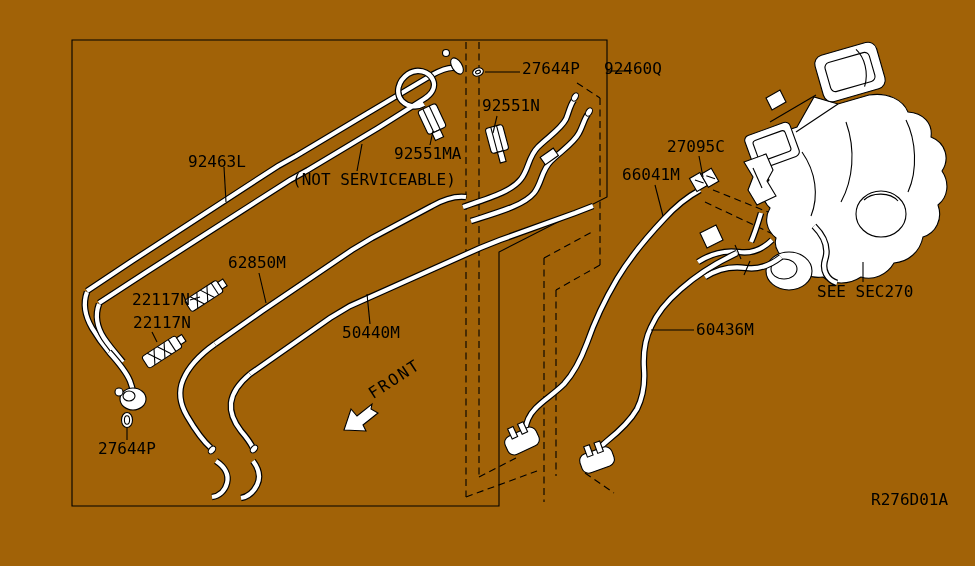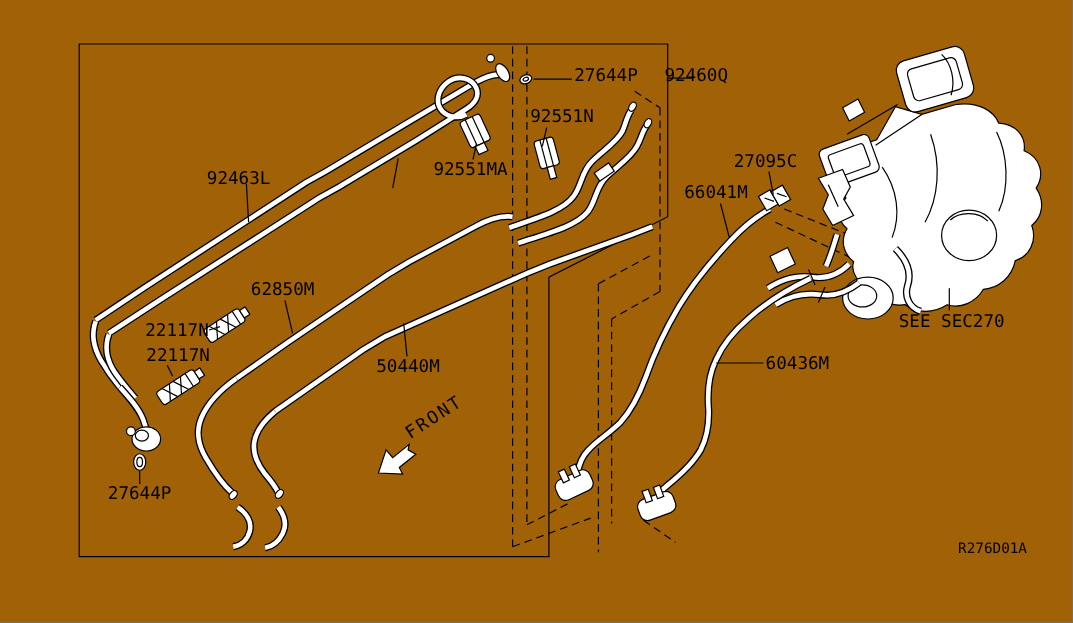--- a/index.html
+++ b/index.html
@@ -6,21 +6,21 @@
   .stage{
     position:relative;width:975px;height:566px;background:#a16207;
     font-family:"DejaVu Sans Mono","Liberation Mono",monospace;
     overflow:hidden;margin:0 auto;
   }
   .stage svg{position:absolute;left:0;top:0;}
   .lbl{
     position:absolute;font-size:16px;line-height:15px;color:#000;
     white-space:pre;letter-spacing:0px;user-select:none;
   }
-  .lbl.small{font-size:13px;line-height:13px;}
+  .lbl.small{font-size:16px;line-height:13px;}
   .lbl.front{transform:rotate(-33deg);transform-origin:0 100%;letter-spacing:2px;}
   
   .ln{fill:none;stroke:#000;stroke-width:1.1px;}
   .dash{fill:none;stroke:#000;stroke-width:1.1px;stroke-dasharray:7 4.5;}
   .shape{fill:#fff;stroke:#000;stroke-width:1.1px;}
   .casing{fill:none;stroke:#000;stroke-width:6.6px;}
   .core{fill:none;stroke:#fff;stroke-width:4.2px;}
 </style>
 </head>
 <body>
@@ -248,20 +248,21 @@
   <g>
     <polygon class="shape" points="344,430 351,409 357,416 372,404 371,409 378,413 363,425 366,431"></polygon>
   </g>
 </svg>
 
   <div class="lbl" style="left:522px;top:61px">27644P</div>
   <div class="lbl" style="left:604px;top:61px">92460Q</div>
   <div class="lbl" style="left:482px;top:98px">92551N</div>
   <div class="lbl" style="left:394px;top:146px">92551MA</div>
   <div class="lbl" style="left:188px;top:154px">92463L</div>
+  <div class="lbl" style="left:292px;top:172px">(NOT SERVICEABLE)</div>
   <div class="lbl" style="left:667px;top:139px">27095C</div>
   <div class="lbl" style="left:622px;top:167px">66041M</div>
   <div class="lbl" style="left:228px;top:255px">62850M</div>
   <div class="lbl" style="left:132px;top:292px">22117N</div>
   <div class="lbl" style="left:133px;top:315px">22117N</div>
   <div class="lbl" style="left:342px;top:325px">50440M</div>
   <div class="lbl" style="left:696px;top:322px">60436M</div>
   <div class="lbl" style="left:817px;top:284px">SEE SEC270</div>
   <div class="lbl" style="left:98px;top:441px">27644P</div>
   <div class="lbl front" style="left:374px;top:386px">FRONT</div>

